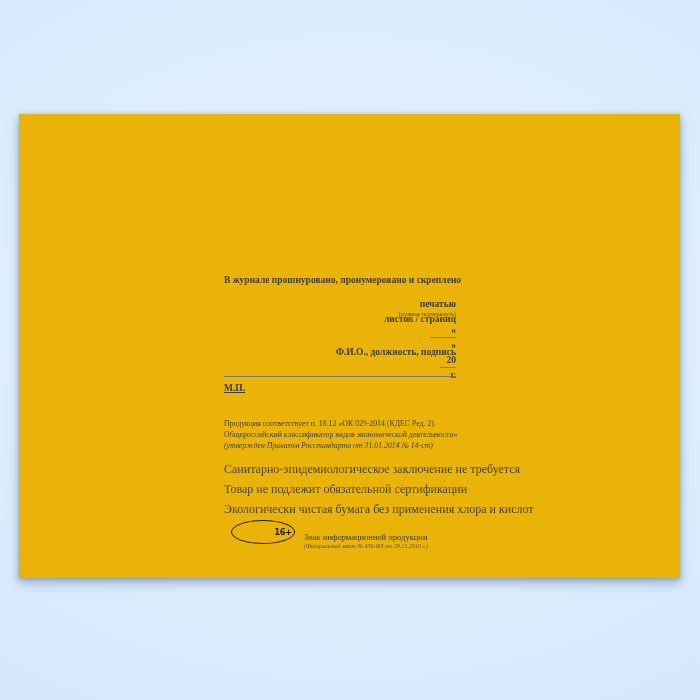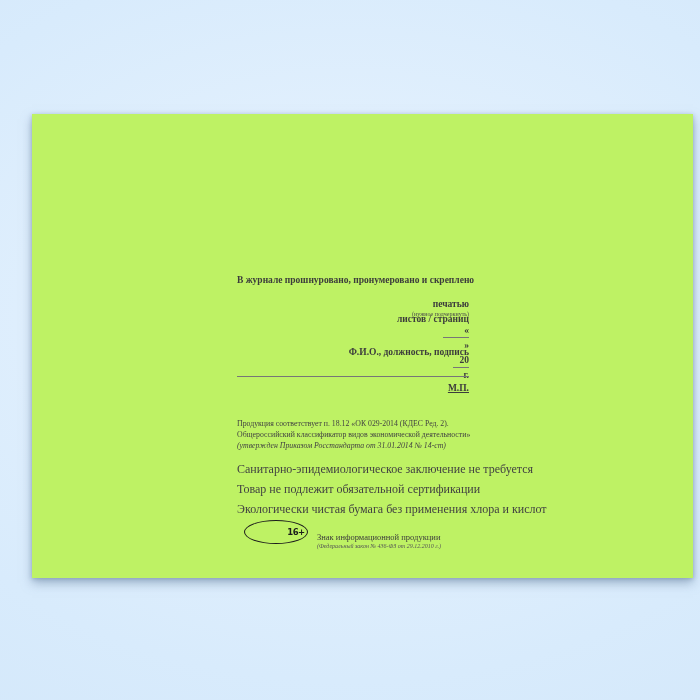--- a/index.html
+++ b/index.html
@@ -2,41 +2,41 @@
 <html><head>
 <meta charset="utf-8">
 <style>
   html, body { margin: 0; padding: 0; }
   body {
     width: 700px; height: 700px; overflow: hidden;
     background: radial-gradient(ellipse 130% 95% at 50% 45%, #eaf4fe 0%, #d8ebfc 55%, #cfe4f8 100%);
     font-family: "Liberation Serif", serif;
   }
   .paper {
-    position: absolute; left: 32px; top: 114px; width: 661px; height: 464px;
-    background: #bef264;
+    position: absolute; left: 19px; top: 114px; width: 661px; height: 464px;
+    background: #eab308;
     box-shadow: 0 5px 10px rgba(104,130,160,0.55), 0 1px 4px rgba(104,130,160,0.45);
   }
   .textblock {
     position: absolute; left: 205px; top: 158px; width: 232px; height: 296px;
     color: #3c3c3c;
   }
   .abs { position: absolute; left: 0; right: 0; }
   .row { display: flex; align-items: flex-end; flex-direction: column; }
   .t  { font-size: 9.5px; line-height: 12px; font-weight: 600; white-space: nowrap; }
   .blank { border-bottom: 1px solid #777777; margin-bottom: 1px; height: 1px; }
   .grow { flex: 1 1 auto; }
   .w26 { width: 26px; } .w16 { width: 16px; }
   .header-line { top: 2px; }
   .seal-row { top: 26px; }
   .seal-note { top: 38px; text-align: right; font-size: 6px; line-height: 8px; color: #4a4a4a; }
   .date-row { top: 52px; }
   .sig-row { top: 74px; }
   .full-line { top: 98px; height: 6px; border-bottom: 1px solid #777777; }
-  .mp-row { top: 110px; text-align: right; text-decoration: underline; }
+  .mp-row { top: 110px; text-align: left; text-decoration: underline; }
   .compliance { top: 146px; font-size: 7.8px; line-height: 11px; color: #424242; white-space: nowrap; }
   .compliance .it { font-style: italic; }
   .note-1 { top: 192px; } .note-2 { top: 212px; } .note-3 { top: 232px; }
   .note-line { font-size: 12px; line-height: 10px; white-space: nowrap; color: #424242; }
   .agemark { top: 248px; display: flex; align-items: flex-start; padding-left: 7px; }
   .badge {
     width: 22px; height: 22px; border: 1.7px solid #1c1c1c; border-radius: 50%;
     display: flex; align-items: center; justify-content: center;
     font-family: "DejaVu Sans", sans-serif; font-weight: bold; font-size: 8.5px;
     color: #1c1c1c; letter-spacing: -0.5px; flex: 0 0 auto; padding-left: 40px;

